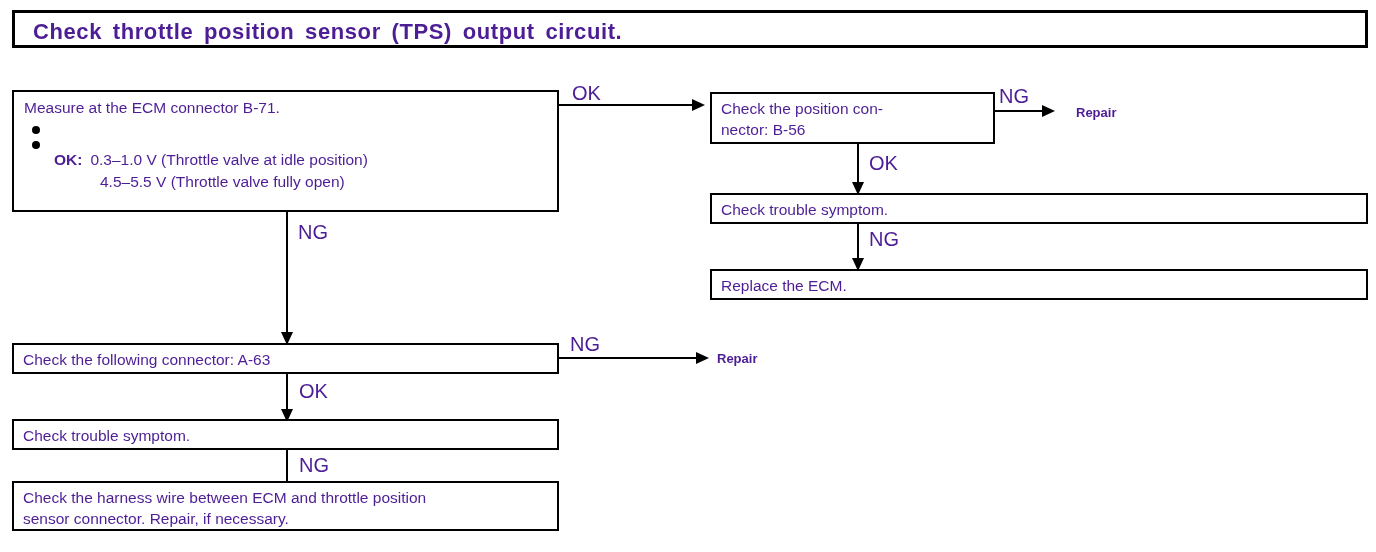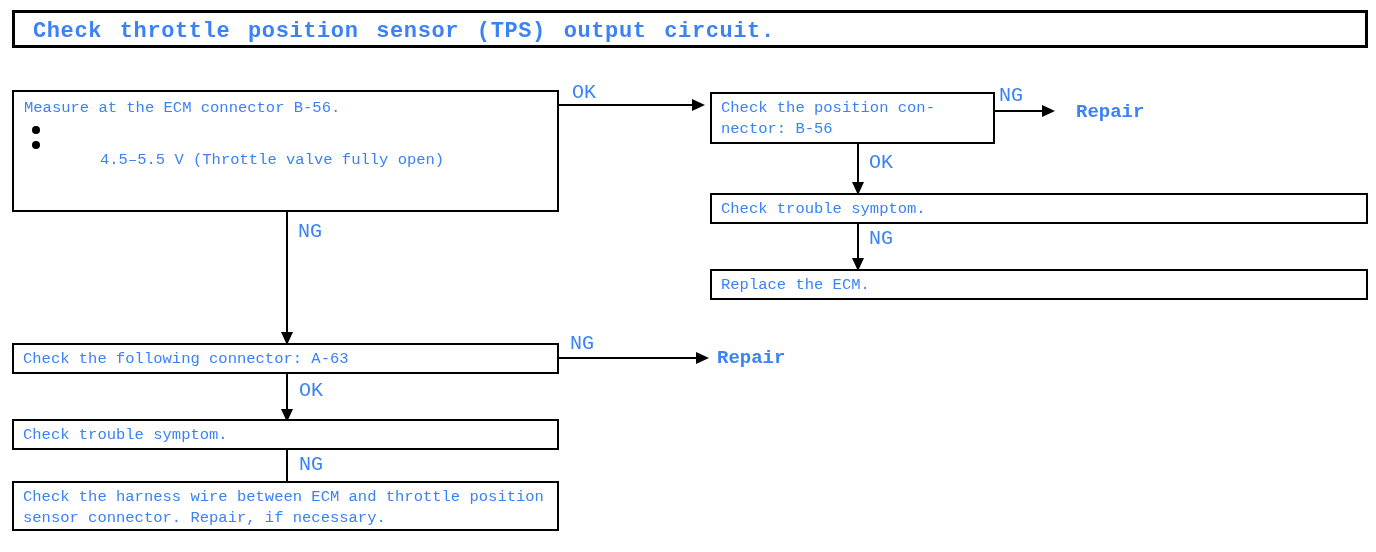--- a/index.html
+++ b/index.html
@@ -6,22 +6,22 @@
   html, body {
     margin: 0;
     padding: 0;
     background: #ffffff;
   }
   #page {
     position: relative;
     width: 1376px;
     height: 552px;
     background: #ffffff;
-    font-family: Liberation Mono, monospace;
-    color: #3b82f6;
+    font-family: Liberation Sans, sans-serif;
+    color: #4c1d95;
     overflow: hidden;
   }
 
   
   .title-bar {
     position: absolute;
     left: 12px;
     top: 10px;
     width: 1356px;
     height: 38px;
@@ -106,44 +106,45 @@
   }
 
   .edge-label {
     position: absolute;
     font-size: 20px;
     line-height: 16px;
     white-space: nowrap;
   }
   .terminal-label {
     position: absolute;
-    font-size: 19px;
+    font-size: 13px;
     font-weight: bold;
     line-height: 17px;
     white-space: nowrap;
   }
 </style>
 </head>
 <body>
 
 <div id="page">
 
   <div class="title-bar">
     <div class="title-text">Check throttle position sensor (TPS) output circuit.</div>
   </div>
 
   <div class="box" style="left:12px; top:90px; width:547px; height:122px;">
     <div style="position:absolute; left:10px; top:5px; right:4px;">
-      <div class="m-line">Measure at the ECM connector B-56.</div>
+      <div class="m-line">Measure at the ECM connector B-71.</div>
       <div class="m-bullet-row">
         <span class="bullet-dot"></span>
       </div>
       <div class="m-bullet-row">
         <span class="bullet-dot"></span>
       </div>
+      <div class="m-line m-ok-row"><span class="m-ok-label">OK:</span><span style="padding-left:8px;">0.3–1.0 V (Throttle valve at idle position)</span></div>
       <div class="m-line m-ok-cont"><span>4.5–5.5 V (Throttle valve fully open)</span></div>
     </div>
   </div>
 
   <div class="hline" style="left:559px; top:104px; width:133px;"></div>
   <div class="arrow-right" style="left:692px; top:99px;"></div>
   <div class="edge-label" style="left:572px; top:85px;">OK</div>
 
   <div class="vline" style="left:286px; top:212px; height:122px;"></div>
   <div class="arrow-down" style="left:281px; top:332px;"></div>

